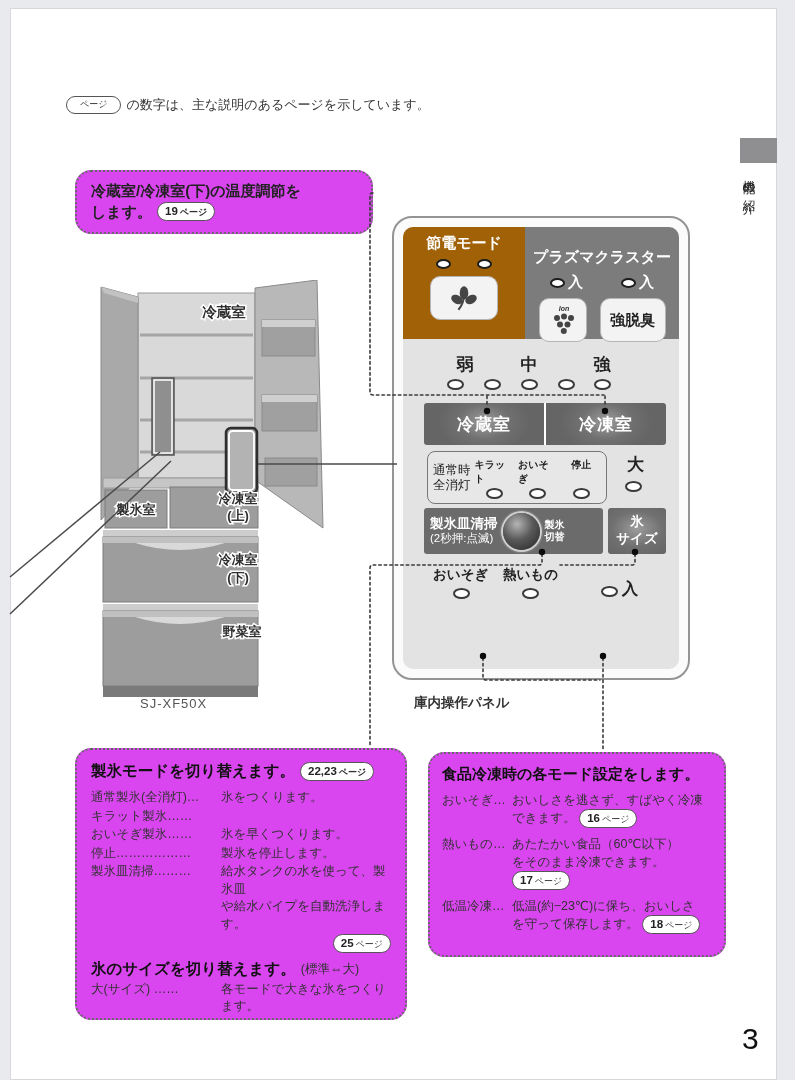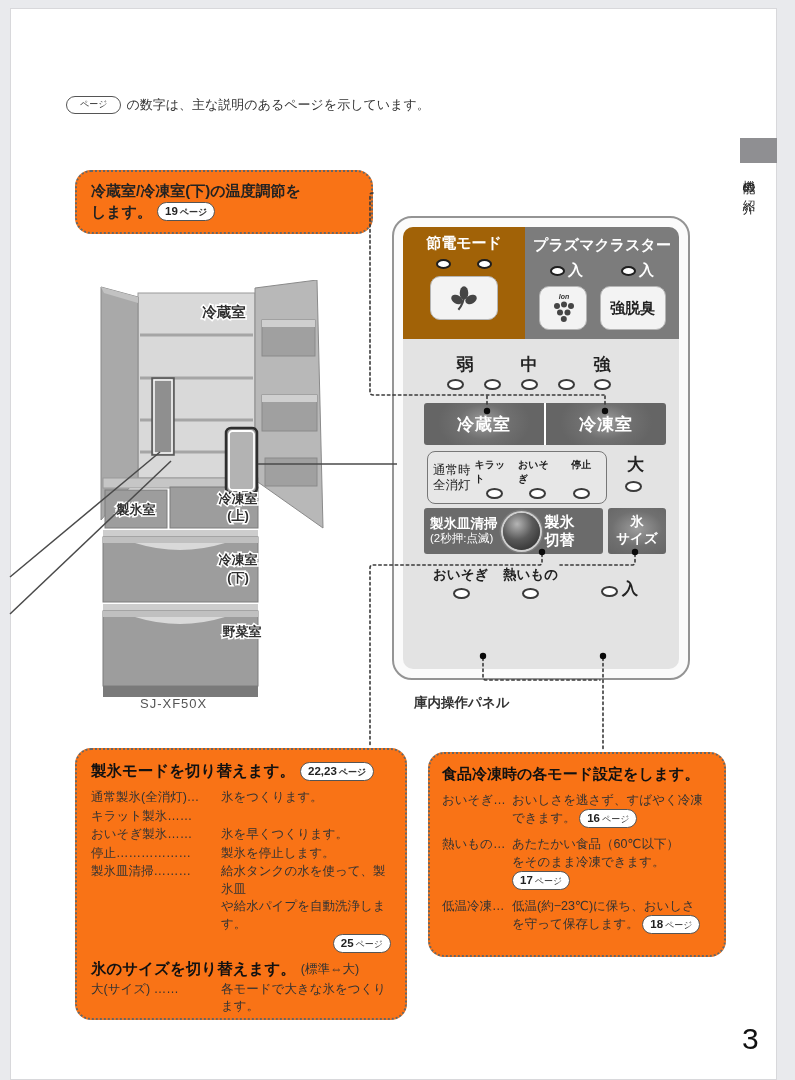--- a/index.html
+++ b/index.html
@@ -13,21 +13,21 @@
         padding:0 7px;background:#fff;line-height:1.45;white-space:nowrap;}
   .pill .num{font-size:11.5px;font-weight:bold;color:#222;}
   .pill .unit{font-size:9px;color:#333;}
   .note .pill{padding:1px 13px;}
   
   .side-tab{position:absolute;left:740px;top:138px;width:37px;height:25px;background:#8f8f92;}
   .side-label{position:absolute;left:740px;top:170px;writing-mode:vertical-rl;font-size:12.5px;
               letter-spacing:2px;color:#222;}
   .page-num{position:absolute;left:742px;top:1022px;font-size:30px;color:#111;}
   
-  .callout{position:absolute;border:2px dotted #666;border-radius:16px;background:#f97316;box-sizing:border-box;}
+  .callout{position:absolute;border:2px dotted #666;border-radius:16px;background:#d946ef;box-sizing:border-box;}
   .co-temp{left:75px;top:170px;width:298px;height:64px;padding:8px 14px;
            font-size:15px;font-weight:bold;color:#222;line-height:1.4;}
   .co-temp .l2{display:flex;align-items:center;gap:5px;}
   .co-ice{left:75px;top:748px;width:332px;height:272px;padding:11px 14px;}
   .co-frz{left:428px;top:752px;width:298px;height:205px;padding:11px 12px;}
   .co-title{display:flex;align-items:center;gap:5px;font-size:15.5px;font-weight:bold;color:#111;}
   .co-title .sub{font-size:12.5px;font-weight:normal;color:#333;}
   .ci-row{display:flex;font-size:12.5px;color:#333;line-height:1.4;margin:1px 0;}
   .ci-term{flex:0 0 130px;white-space:nowrap;}
   .ci-desc{flex:1;}
@@ -37,21 +37,21 @@
   .cf-desc{flex:1;}
   
   .fridge{position:absolute;left:90px;top:280px;}
   .model{position:absolute;left:140px;top:696px;font-size:13px;color:#555;letter-spacing:1px;}
   
   .panel{position:absolute;left:392px;top:216px;width:298px;height:464px;background:#fbfbfb;
          border:2px solid #949494;border-radius:20px;box-sizing:border-box;padding:9px;}
   .panel-inner{position:relative;width:100%;height:100%;background:#e3e3e3;border-radius:10px;overflow:hidden;}
   .hdr{position:absolute;left:0;top:0;right:0;height:112px;display:flex;}
   .hdr-left{width:122px;background:#a16207;display:flex;flex-direction:column;align-items:center;padding-top:7px;box-sizing:border-box;}
-  .hdr-right{flex:1;background:#7c7c7c;display:flex;flex-direction:column;align-items:center;padding-top:9px;box-sizing:border-box;}
+  .hdr-right{flex:1;background:#7c7c7c;display:flex;flex-direction:column;align-items:center;padding-top:21px;box-sizing:border-box;}
   .hdr-label{font-size:15px;font-weight:bold;color:#fff;white-space:nowrap;}
   .led{display:inline-block;width:17px;height:11px;background:#fff;border:2px solid #3a3a3a;
        border-radius:50%;box-sizing:border-box;}
   .led.sm{width:15px;height:10px;border-color:#1e1e1e;}
   .led-row{display:flex;align-items:center;margin-top:6px;}
   .on-grp{display:flex;align-items:center;gap:3px;}
   .on-txt{color:#fff;font-size:15px;font-weight:bold;}
   .lite-btn{background:#f3f3f3;border:1px solid #b5b5b5;border-radius:10px;display:flex;
             align-items:center;justify-content:center;}
   .btn-row{display:flex;gap:13px;margin-top:6px;}
@@ -69,21 +69,21 @@
   .mini{display:flex;flex-direction:column;align-items:center;justify-content:space-between;font-size:10px;
         font-weight:bold;color:#222;flex:1;padding-top:2px;}
   .bar2{left:21px;top:169px;width:179px;height:46px;background:#6b6b6b;border-radius:3px;display:flex;
         align-items:center;padding:0 6px;box-sizing:border-box;gap:5px;}
   .bar2 .t1{color:#fff;line-height:1.2;text-align:left;}
   .bar2 .t1 .a{font-size:13.5px;font-weight:bold;}
   .bar2 .t1 .b{font-size:11.5px;}
   .round-btn{width:37px;height:37px;border-radius:50%;flex:0 0 37px;
      background:radial-gradient(circle at 38% 30%,#b5b5b5,#5a5a5a 45%,#222 100%);
      box-shadow:0 0 0 2px #cfcfcf,0 0 0 3.5px #7a7a7a;border:none;}
-  .bar2 .t2{color:#fff;font-size:15px;font-weight:bold;line-height:1.2;text-align:center;}
+  .bar2 .t2{color:#fff;font-size:10px;font-weight:bold;line-height:1.2;text-align:center;}
   .size-btn{left:205px;top:169px;width:58px;height:46px;border-radius:3px;flex-direction:column;
             font-size:13.5px;line-height:1.25;}
   .bar3{left:21px;top:275px;width:242px;height:46px;display:flex;gap:6px;}
   .bar3 .dk{border-radius:3px;font-size:17px;letter-spacing:1px;}
   .caption{position:absolute;left:414px;top:694px;font-size:13.5px;font-weight:bold;color:#333;}
   .overlay{position:absolute;left:0;top:0;pointer-events:none;z-index:40;}
 </style>
 </head>
 <body>
 

